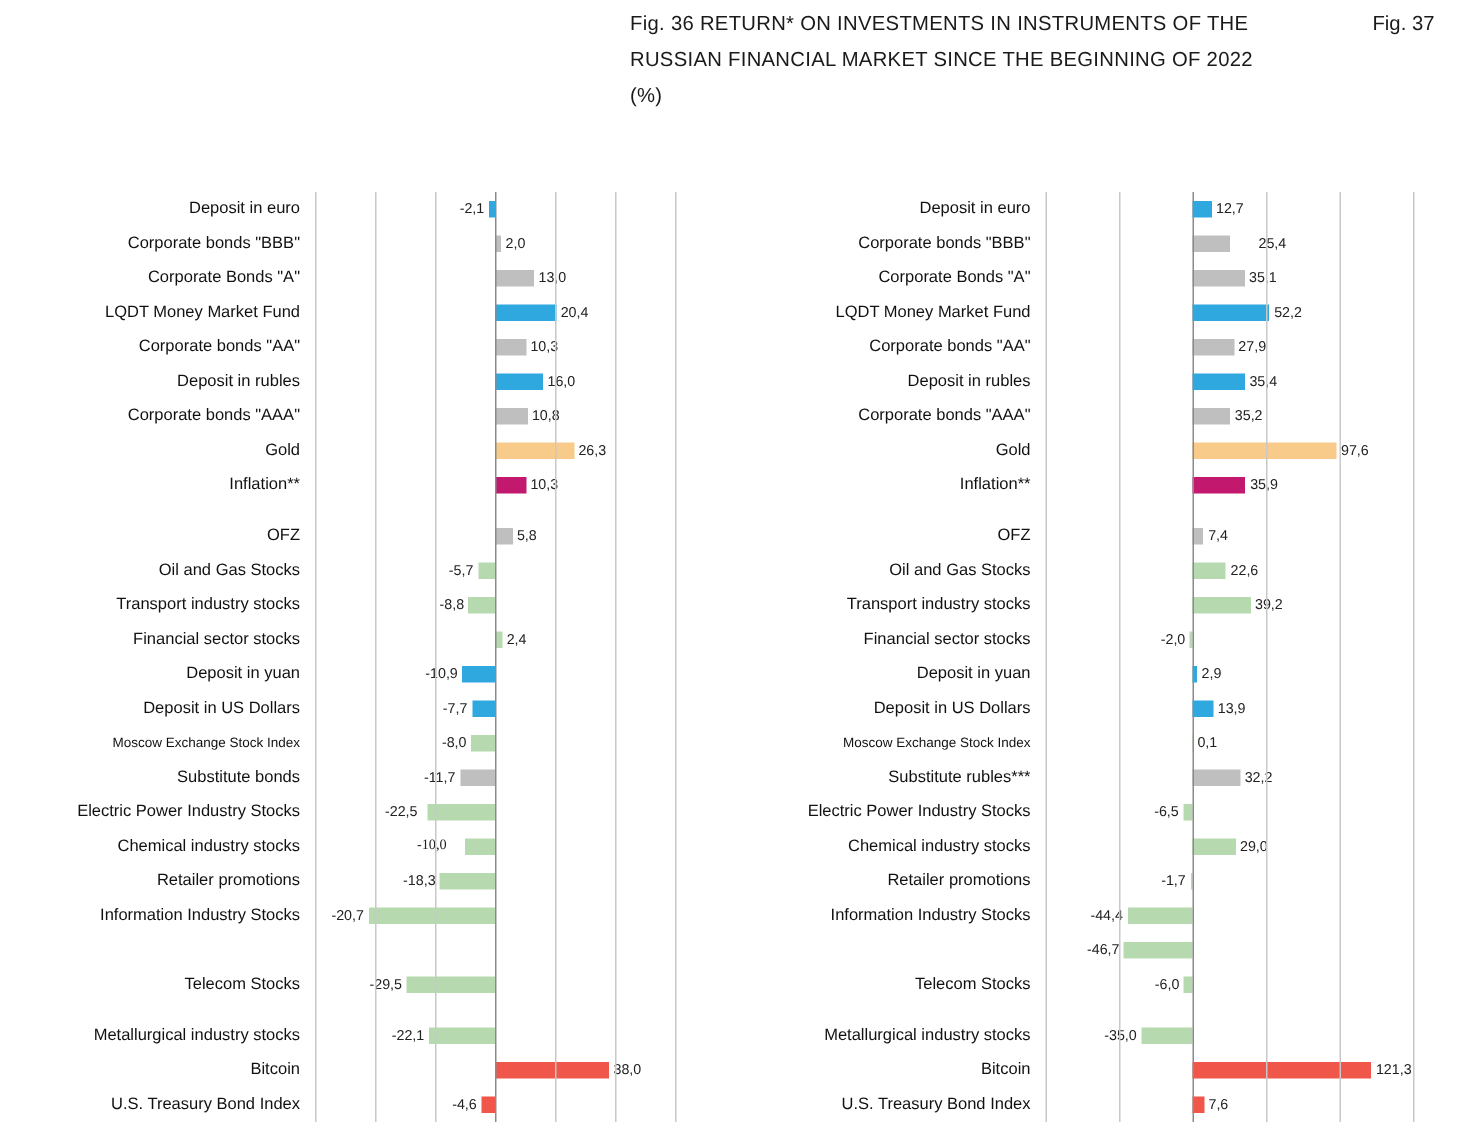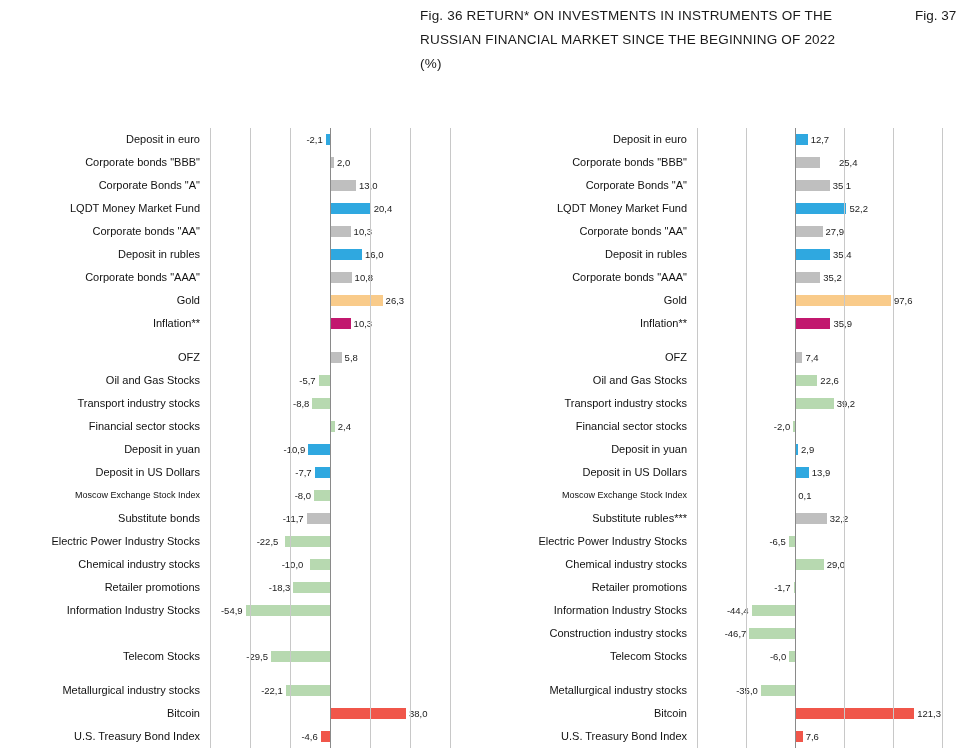--- a/index.html
+++ b/index.html
@@ -166,31 +166,31 @@
         <div class="val" style="left: 274.6px; width: 29px; text-align: right;">-11,7</div>
       </div>
       <div class="row" style="top: 402px; position: absolute; width: 487px;">
         <div class="lbl" style="width: 200px; left: 0px; right: auto; text-align: right;">Electric Power Industry Stocks</div>
         <div class="bar" style="left: 285px; width: 45px; background: rgb(183, 217, 176);"></div>
         <div class="val" style="left: 253px; width: 29px; text-align: center;">-22,5</div>
       </div>
       <div class="row" style="top: 425px; position: absolute; width: 487px;">
         <div class="lbl" style="width: 200px; left: 0px; right: auto; text-align: right;">Chemical industry stocks</div>
         <div class="bar" style="left: 310px; width: 20px; background: rgb(183, 217, 176);"></div>
-        <div class="val" style="left: 278px; width: 29px; text-align: center;">-10,0</div>
+        <div class="val" style="left: 278px; width: 29px; text-align: left; font-family: Liberation Serif, serif;">-10,0</div>
       </div>
       <div class="row" style="top: 448px; position: absolute; width: 487px;">
         <div class="lbl" style="width: 200px; left: 0px; right: auto; text-align: right;">Retailer promotions</div>
         <div class="bar" style="left: 293.4px; width: 36.6px; background: rgb(183, 217, 176);"></div>
         <div class="val" style="left: 261.4px; width: 29px; text-align: right;">-18,3</div>
       </div>
       <div class="row" style="top: 471px; position: absolute; width: 487px;">
         <div class="lbl" style="width: 200px; left: 0px; right: auto; text-align: right;">Information Industry Stocks</div>
         <div class="bar" style="left: 245.6px; width: 84.4px; background: rgb(183, 217, 176);"></div>
-        <div class="val" style="left: 213.6px; width: 29px; text-align: right;">-54,9</div>
+        <div class="val" style="left: 213.6px; width: 29px; text-align: right;">-20,7</div>
       </div>
       <div class="row" style="top: 517px; position: absolute; width: 487px;">
         <div class="lbl" style="width: 200px; left: 0px; right: auto; text-align: right;">Telecom Stocks</div>
         <div class="bar" style="left: 271px; width: 59px; background: rgb(183, 217, 176);"></div>
         <div class="val" style="left: 239px; width: 29px; text-align: right;">-29,5</div>
       </div>
       <div class="row" style="top: 551px; position: absolute; width: 487px;">
         <div class="lbl" style="width: 200px; left: 0px; right: auto; text-align: right;">Metallurgical industry stocks</div>
         <div class="bar" style="left: 285.8px; width: 44.2px; background: rgb(183, 217, 176);"></div>
         <div class="val" style="left: 253.8px; width: 29px; text-align: right;">-22,1</div>
@@ -316,21 +316,20 @@
         <div class="lbl" style="width: 200px; left: 0px; right: auto; text-align: right;">Retailer promotions</div>
         <div class="bar" style="left: 306.513px; width: 1.66909px; background: rgb(183, 217, 176);"></div>
         <div class="val" style="left: 274.513px; width: 29px; text-align: right;">-1,7</div>
       </div>
       <div class="row" style="top: 471px; position: absolute; width: 487px;">
         <div class="lbl" style="width: 200px; left: 0px; right: auto; text-align: right;">Information Industry Stocks</div>
         <div class="bar" style="left: 264.589px; width: 43.5927px; background: rgb(183, 217, 176);"></div>
         <div class="val" style="left: 232.589px; width: 29px; text-align: right;">-44,4</div>
       </div>
       <div class="row" style="top: 494px; position: absolute; width: 487px;">
-        <div class="lbl" style="width: 200px; left: 0px; right: auto; text-align: right;">Construction industry stocks</div>
         <div class="bar" style="left: 262.331px; width: 45.8509px; background: rgb(183, 217, 176);"></div>
         <div class="val" style="left: 230.331px; width: 29px; text-align: right;">-46,7</div>
       </div>
       <div class="row" style="top: 517px; position: absolute; width: 487px;">
         <div class="lbl" style="width: 200px; left: 0px; right: auto; text-align: right;">Telecom Stocks</div>
         <div class="bar" style="left: 302.291px; width: 5.89091px; background: rgb(183, 217, 176);"></div>
         <div class="val" style="left: 270.291px; width: 29px; text-align: right;">-6,0</div>
       </div>
       <div class="row" style="top: 551px; position: absolute; width: 487px;">
         <div class="lbl" style="width: 200px; left: 0px; right: auto; text-align: right;">Metallurgical industry stocks</div>

